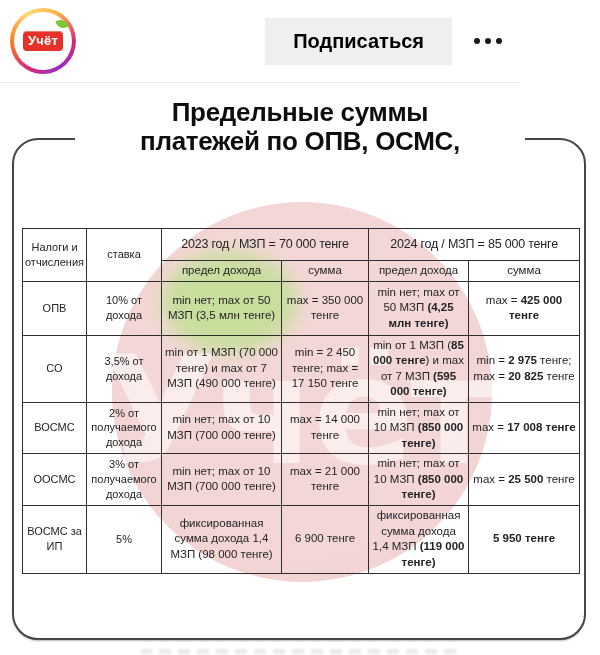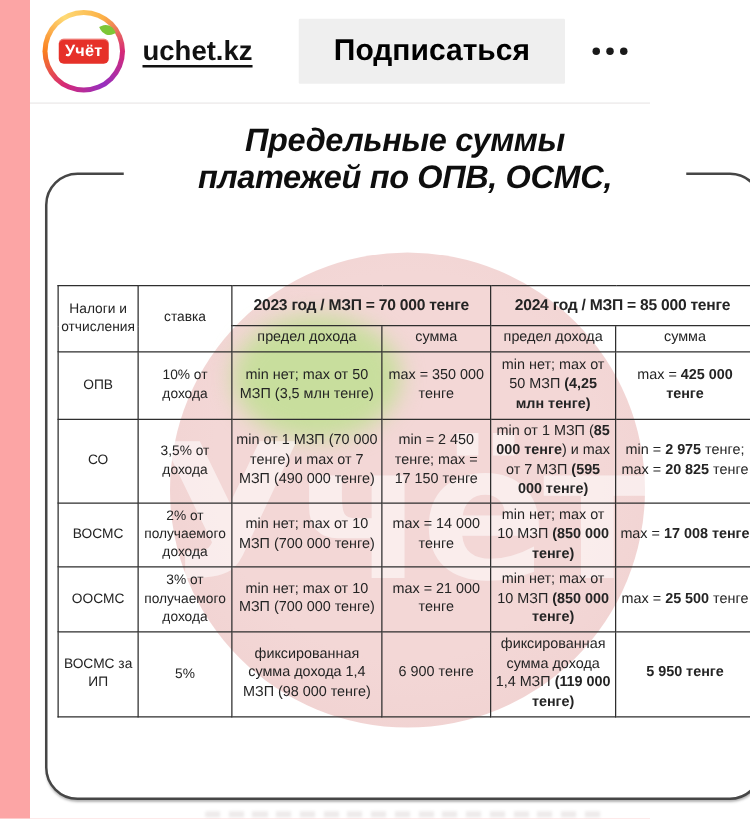--- a/index.html
+++ b/index.html
@@ -1,37 +1,37 @@
 <!DOCTYPE html>
 <html><head>
 <meta charset="utf-8">
 <style>
   * { margin:0; padding:0; box-sizing:border-box; }
   html,body { width:600px; height:655px; background:#fff; overflow:hidden;
               font-family:"Liberation Sans","DejaVu Sans",sans-serif; }
-  .page { position:relative; width:520px; height:655px; background:#fca5a5;padding-left:24px; }
+  .page { position:relative; width:520px; height:655px; background:#8b5cf6; }
 
   
   .post-header { display:flex; align-items:center; height:83px;
                  padding:0 16px 0 10px; border-bottom:1px solid #e8e8e8; background:#fff; }
   .avatar { position:relative; width:66px; height:66px; border-radius:50%; flex:0 0 auto;
             background:conic-gradient(from 210deg,#d62976,#fa7e1e,#feda75,#fcb045,#d62976,#962fbf,#d62976);
             display:flex; align-items:center; justify-content:center; cursor:pointer; }
   .avatar-inner { width:58px; height:58px; border-radius:50%; background:#fff;
                   display:flex; align-items:center; justify-content:center; }
   .avatar-badge { background:#e63129; color:#fff; font-weight:700; font-size:13px;
                   padding:2px 5px 3px; border-radius:4px; letter-spacing:.2px;
                   box-shadow:inset 0 1px 0 rgba(255,255,255,.35); }
   .avatar-leaf { position:absolute; top:11px; right:9px; width:10px; height:10px;
                  background:#7ec636; border-radius:0 80% 0 80%; transform:rotate(-25deg); }
   .username { margin-left:14px; font-size:22px; font-weight:700; color:#111;
               text-decoration:underline; text-underline-offset:4px; text-decoration-thickness:2px;
               cursor:pointer; }
   .follow-btn { margin-left:auto; background:#efefef; border:none; border-radius:1px;
-                padding:12px 28px; font-size:24px; font-weight:700; color:#000;
+                padding:12px 28px; font-size:20px; font-weight:700; color:#000;
                 font-family:inherit; cursor:pointer; }
   .more { margin-left:20px; display:flex; gap:5px; padding:6px 2px; cursor:pointer; }
   .more i { width:6px; height:6px; border-radius:50%; background:#1a1a1a; display:block; }
 
   
   .content { position:relative; width:600px; height:572px; background:#fff; }
 
   .card { position:absolute; left:12px; top:55px; width:574px; height:502px;
           border:2px solid #464646; border-radius:26px; overflow:hidden; z-index:1;
           box-shadow:0 2px 2px -1px rgba(0,0,0,.3); background:#fff; }
@@ -39,29 +39,29 @@
                border-radius:50%;
                background:radial-gradient(circle at 50% 45%, #f3d7d6 55%, #efcfce 100%); }
   .wm-green { position:absolute; left:148px; top:112px; width:135px; height:100px;
               border-radius:50%; background:rgba(186,224,138,.75); filter:blur(9px); }
   .wm-text { position:absolute; left:88px; top:196px; font-size:150px; font-weight:700;
              color:rgba(255,255,255,.55); line-height:1; letter-spacing:-4px;
              font-family:"DejaVu Sans","Liberation Sans",sans-serif; }
 
   .post-title { position:absolute; left:75px; top:13px; width:450px; z-index:3;
                 background:#fff; text-align:center; font-weight:700; font-size:26px;
-                line-height:1.12; color:#0e0e0e; letter-spacing:-.3px; padding:2px 0 6px;font-style:italic; }
+                line-height:1.12; color:#0e0e0e; letter-spacing:-.3px; padding:2px 0 6px; }
 
   
   table.limits { position:absolute; left:22px; top:145px; width:557px; z-index:2;
                  border-collapse:collapse; table-layout:fixed; color:#242424; }
   .limits th, .limits td { border:1.5px solid #2e2e2e; text-align:center;
                  vertical-align:middle; padding:2px 3px; line-height:1.35;
                  font-weight:400; font-size:11.5px; background:transparent; }
-  .limits th.group { font-weight:700; font-size:12.5px; height:32px; letter-spacing:-.2px; }
+  .limits th.group { font-weight:400; font-size:12.5px; height:32px; letter-spacing:-.2px; }
   .limits th.sub   { font-size:11.5px; height:18px; }
   .limits th.head1 { font-size:11px; padding:2px 1px; }
   .limits td.c1, .limits td.c2 { font-size:11px; padding:2px 1px; }
   .limits b { font-weight:700; }
   .limits tbody tr:nth-child(1) td { height:54px; }
   .limits tbody tr:nth-child(2) td { height:64px; }
   .limits tbody tr:nth-child(3) td { height:48px; }
   .limits tbody tr:nth-child(4) td { height:48px; }
   .limits tbody tr:nth-child(5) td { height:68px; }
 
@@ -74,21 +74,20 @@
 
 <div class="page">
 
   <header class="post-header">
     <div class="avatar">
       <div class="avatar-inner">
         <span class="avatar-badge">Учёт</span>
       </div>
       <span class="avatar-leaf"></span>
     </div>
-    <a class="username">uchet.kz</a>
     <button class="follow-btn">Подписаться</button>
     <div class="more">
       <i></i>
         <i></i>
         <i></i>
     </div>
   </header>
 
   <main class="content">
 

